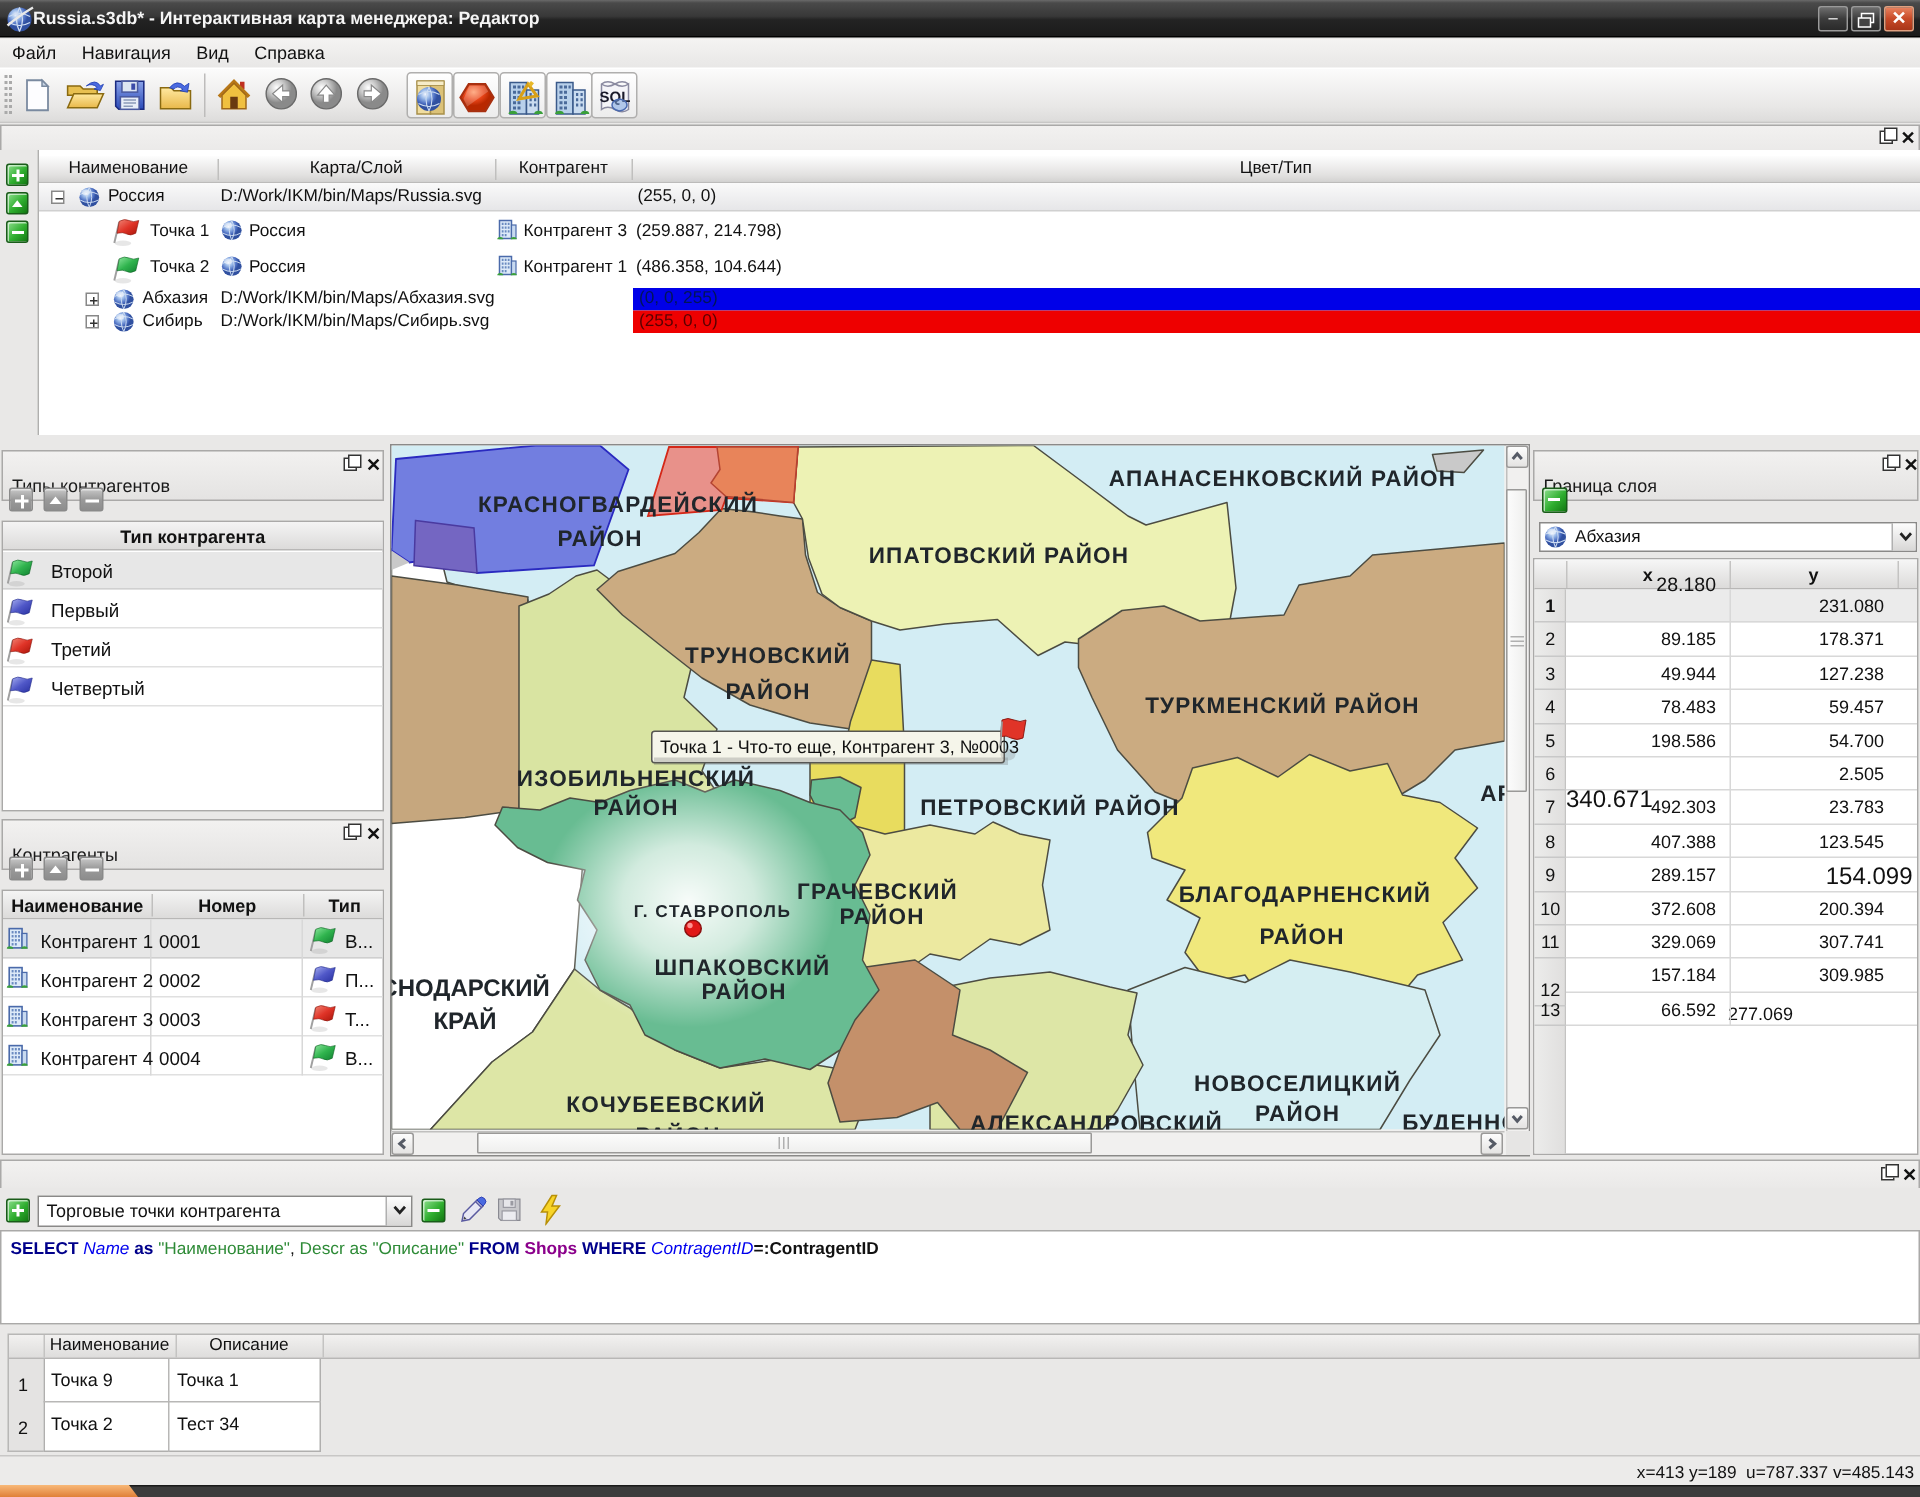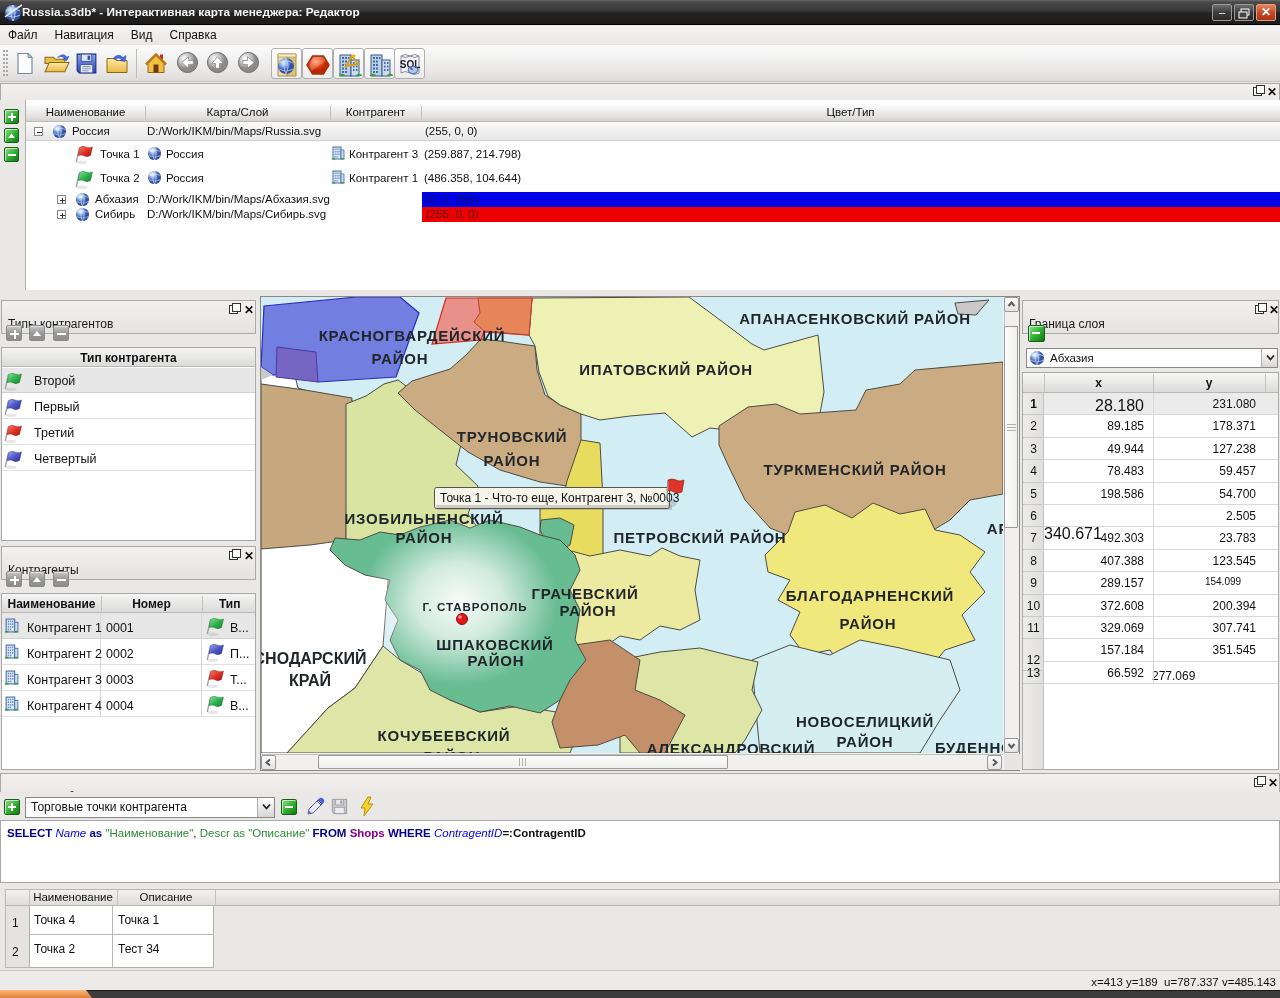--- a/index.html
+++ b/index.html
@@ -499,21 +499,21 @@
 <div class="abs" style="left:1023px;top:373px;width:255px;height:20px;background:linear-gradient(#f6f6f6,#dcdbda);border-bottom:1px solid #b8b7b6;font-weight:bold;font-size:12px">
     <div class="abs" style="left:21px;top:1px;width:1px;height:18px;background:#c4c3c2"></div>
     <div class="abs" style="left:21px;top:3px;width:109px;text-align:center">x</div>
     <div class="abs" style="left:130px;top:1px;width:1px;height:18px;background:#c4c3c2"></div>
     <div class="abs" style="left:130px;top:3px;width:112px;text-align:center">y</div>
     <div class="abs" style="left:242px;top:1px;width:1px;height:18px;background:#c4c3c2"></div>
   </div>
 <div class="abs" style="left:1023px;top:393px;width:21px;height:376px;background:linear-gradient(90deg,#ececeb,#e0dfde);border-right:1px solid #c4c3c2"></div>
 <div class="abs" style="left:1044px;top:393.0px;width:234px;height:22.4px;background:#ebebeb;border-bottom:1px solid #d8d8d8"></div>
 <div class="abs" style="left:1023px;top:393.0px;width:21px;height:22.4px;border-bottom:1px solid #c8c8c8;font-weight:bold;text-align:center;padding-top:4px;font-size:12px">1</div>
-<div class="abs" style="left:1044px;top:397.0px;width:100px;text-align:right;font-size:16px">28.180</div>
+<div class="abs" style="left:1044px;top:382px;width:100px;text-align:right;font-size:13px">28.180</div>
 <div class="abs" style="left:1152px;top:397.0px;width:104px;text-align:right;font-size:12px">231.080</div>
 <div class="abs" style="left:1044px;top:415.4px;width:234px;height:22.4px;border-bottom:1px solid #d8d8d8"></div>
 <div class="abs" style="left:1023px;top:415.4px;width:21px;height:22.4px;border-bottom:1px solid #c8c8c8;text-align:center;padding-top:4px;font-size:12px">2</div>
 <div class="abs" style="left:1044px;top:419.4px;width:100px;text-align:right;font-size:12px">89.185</div>
 <div class="abs" style="left:1152px;top:419.4px;width:104px;text-align:right;font-size:12px">178.371</div>
 <div class="abs" style="left:1044px;top:437.8px;width:234px;height:22.4px;border-bottom:1px solid #d8d8d8"></div>
 <div class="abs" style="left:1023px;top:437.8px;width:21px;height:22.4px;border-bottom:1px solid #c8c8c8;text-align:center;padding-top:4px;font-size:12px">3</div>
 <div class="abs" style="left:1044px;top:441.8px;width:100px;text-align:right;font-size:12px">49.944</div>
 <div class="abs" style="left:1152px;top:441.8px;width:104px;text-align:right;font-size:12px">127.238</div>
 <div class="abs" style="left:1044px;top:460.2px;width:234px;height:22.4px;border-bottom:1px solid #d8d8d8"></div>
@@ -532,33 +532,33 @@
 <div class="abs" style="left:1023px;top:527.4px;width:21px;height:22.4px;border-bottom:1px solid #c8c8c8;text-align:center;padding-top:4px;font-size:12px">7</div>
 <div class="abs" style="left:1044px;top:531.4px;width:100px;text-align:right;font-size:12px">492.303</div>
 <div class="abs" style="left:1152px;top:531.4px;width:104px;text-align:right;font-size:12px">23.783</div>
 <div class="abs" style="left:1044px;top:549.8px;width:234px;height:22.4px;border-bottom:1px solid #d8d8d8"></div>
 <div class="abs" style="left:1023px;top:549.8px;width:21px;height:22.4px;border-bottom:1px solid #c8c8c8;text-align:center;padding-top:4px;font-size:12px">8</div>
 <div class="abs" style="left:1044px;top:553.8px;width:100px;text-align:right;font-size:12px">407.388</div>
 <div class="abs" style="left:1152px;top:553.8px;width:104px;text-align:right;font-size:12px">123.545</div>
 <div class="abs" style="left:1044px;top:572.2px;width:234px;height:22.4px;border-bottom:1px solid #d8d8d8"></div>
 <div class="abs" style="left:1023px;top:572.2px;width:21px;height:22.4px;border-bottom:1px solid #c8c8c8;text-align:center;padding-top:4px;font-size:12px">9</div>
 <div class="abs" style="left:1044px;top:576.2px;width:100px;text-align:right;font-size:12px">289.157</div>
-<div class="abs" style="left:1171px;top:576.2px;width:104px;text-align:center;font-size:10px">154.099</div>
+<div class="abs" style="left:1171px;top:576.2px;width:104px;text-align:right;font-size:16px">154.099</div>
 <div class="abs" style="left:1044px;top:594.6px;width:234px;height:22.4px;border-bottom:1px solid #d8d8d8"></div>
 <div class="abs" style="left:1023px;top:594.6px;width:21px;height:22.4px;border-bottom:1px solid #c8c8c8;text-align:center;padding-top:4px;font-size:12px">10</div>
 <div class="abs" style="left:1044px;top:598.6px;width:100px;text-align:right;font-size:12px">372.608</div>
 <div class="abs" style="left:1152px;top:598.6px;width:104px;text-align:right;font-size:12px">200.394</div>
 <div class="abs" style="left:1044px;top:617.0px;width:234px;height:22.4px;border-bottom:1px solid #d8d8d8"></div>
 <div class="abs" style="left:1023px;top:617.0px;width:21px;height:22.4px;border-bottom:1px solid #c8c8c8;text-align:center;padding-top:4px;font-size:12px">11</div>
 <div class="abs" style="left:1044px;top:621.0px;width:100px;text-align:right;font-size:12px">329.069</div>
 <div class="abs" style="left:1152px;top:621.0px;width:104px;text-align:right;font-size:12px">307.741</div>
 <div class="abs" style="left:1044px;top:639.4px;width:234px;height:22.4px;border-bottom:1px solid #d8d8d8"></div>
 <div class="abs" style="left:1023px;top:649px;width:21px;height:22.4px;border-bottom:1px solid #c8c8c8;text-align:center;padding-top:4px;font-size:12px">12</div>
 <div class="abs" style="left:1044px;top:643.4px;width:100px;text-align:right;font-size:12px">157.184</div>
-<div class="abs" style="left:1152px;top:643.4px;width:104px;text-align:right;font-size:12px">351.545</div>
+<div class="abs" style="left:1152px;top:643.4px;width:104px;text-align:right;font-size:12px">309.985</div>
 <div class="abs" style="left:1044px;top:661.8px;width:234px;height:22.4px;border-bottom:1px solid #d8d8d8"></div>
 <div class="abs" style="left:1023px;top:661.8px;width:21px;height:22.4px;border-bottom:1px solid #c8c8c8;text-align:center;padding-top:4px;font-size:12px">13</div>
 <div class="abs" style="left:1044px;top:665.8px;width:100px;text-align:right;font-size:12px">66.592</div>
 <div class="abs" style="left:1152px;top:669px;width:104px;text-align:left;font-size:12px">277.069</div>
 <div class="abs" style="left:1153px;top:393px;width:1px;height:291px;background:#d8d8d8"></div>
 
 <div class="abs" style="left:260px;top:296px;width:760px;height:475px;border:1px solid #8a8988;background:#f0f0ef"></div>
 <svg class="abs" style="left:261px;top:297px" width="742" height="456" viewBox="261 297 742 456">
 <defs>
 <radialGradient id="glow" cx="50%" cy="50%" r="50%">
@@ -695,21 +695,21 @@
  <div class="abs" style="left:23px;top:1px;width:88px;text-align:center;font-size:11.5px">Наименование</div>
  <div class="abs" style="left:111px;top:0;width:1px;height:15px;background:#c4c3c2"></div>
  <div class="abs" style="left:111px;top:1px;width:98px;text-align:center;font-size:11.5px">Описание</div>
  <div class="abs" style="left:209px;top:0;width:1px;height:15px;background:#c4c3c2"></div>
 </div>
 <div class="abs" style="left:5px;top:906px;width:24px;height:62px;background:#e4e3e2;border-left:1px solid #b8b7b6;border-bottom:1px solid #b8b7b6"></div>
 <div class="abs" style="left:29px;top:906px;width:185px;height:62px;background:#fff;border:1px solid #b0afae;border-top:none"></div>
 <div class="abs" style="left:29px;top:934px;width:185px;height:1px;background:#b8b7b6"></div>
 <div class="abs" style="left:112px;top:906px;width:1px;height:62px;background:#b8b7b6"></div>
 <div class="abs" style="left:12px;top:916px;font-size:12px">1</div>
-<div class="abs" style="left:34px;top:913px;font-size:12px">Точка 4</div>
+<div class="abs" style="left:34px;top:913px;font-size:12px">Точка 9</div>
 <div class="abs" style="left:118px;top:913px;font-size:12px">Точка 1</div>
 <div class="abs" style="left:12px;top:945px;font-size:12px">2</div>
 <div class="abs" style="left:34px;top:942px;font-size:12px">Точка 2</div>
 <div class="abs" style="left:118px;top:942px;font-size:12px">Тест 34</div>
 
 <div class="abs" style="left:0;top:970px;width:1280px;height:20px;border-top:1px solid #c8c7c6;background:#ecebea"></div>
 <div class="abs" style="right:4px;top:976px;font-size:11.5px;color:#111">x=413 y=189&nbsp;&nbsp;u=787.337 v=485.143</div>
 
 <div class="abs" style="left:0;top:990px;width:1280px;height:8px;background:#3c3c3c;border-top:1px solid #1a1a1a"></div>
 <div class="abs" style="left:0;top:990px;width:92px;height:8px;background:linear-gradient(#f8b878,#e08038);clip-path:polygon(0 0,86px 0,92px 8px,0 8px)"></div>

